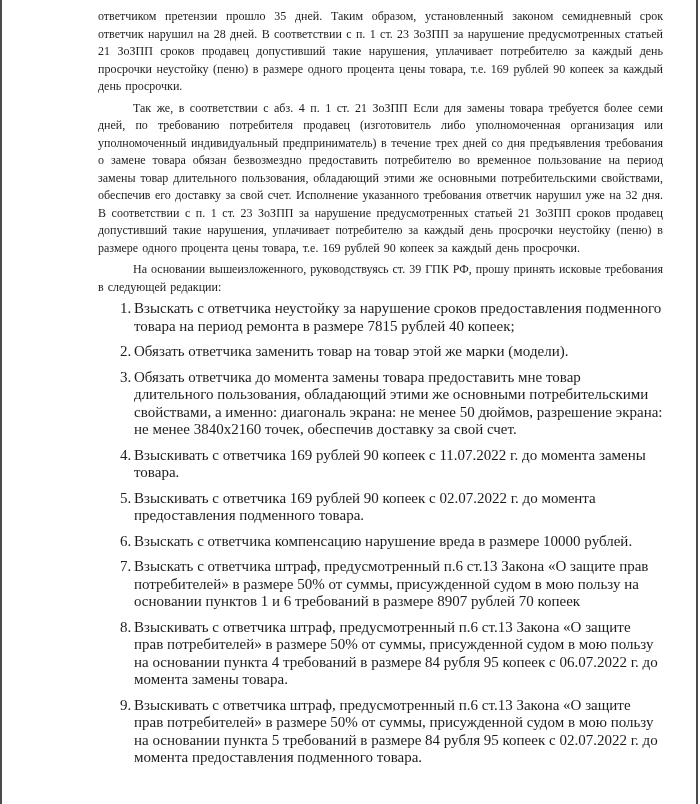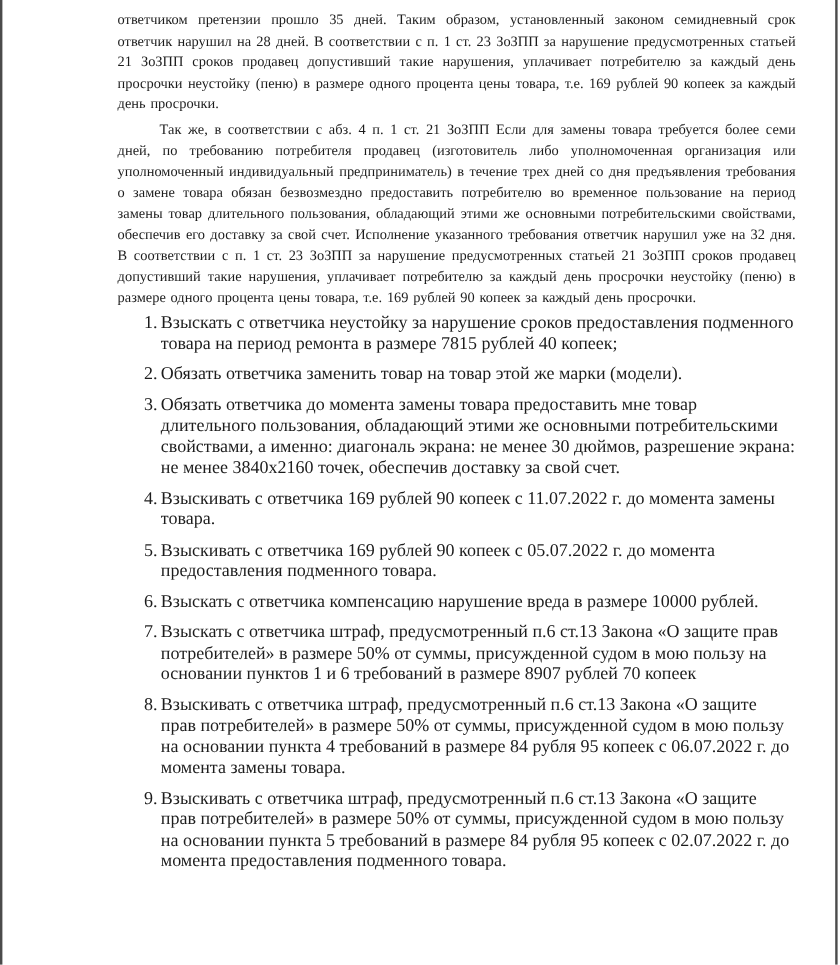--- a/index.html
+++ b/index.html
@@ -58,41 +58,42 @@
 </style>
 </head>
 <body>
 
 <div class="page">
 
   <p class="para no-indent">ответчиком претензии прошло 35 дней. Таким образом, установленный законом семидневный срок ответчик нарушил на 28 дней. В соответствии с п. 1 ст. 23 ЗоЗПП за нарушение предусмотренных статьей 21 ЗоЗПП сроков продавец допустивший такие нарушения, уплачивает потребителю за каждый день просрочки неустойку (пеню) в размере одного процента цены товара, т.е. 169 рублей 90 копеек за каждый день просрочки.</p>
 
   <p class="para">Так же, в соответствии с абз. 4 п. 1 ст. 21 ЗоЗПП Если для замены товара требуется более семи дней, по требованию потребителя продавец (изготовитель либо уполномоченная организация или уполномоченный индивидуальный предприниматель) в течение трех дней со дня предъявления требования о замене товара обязан безвозмездно предоставить потребителю во временное пользование на период замены товар длительного пользования, обладающий этими же основными потребительскими свойствами, обеспечив его доставку за свой счет. Исполнение указанного требования ответчик нарушил уже на 32 дня. В соответствии с п. 1 ст. 23 ЗоЗПП за нарушение предусмотренных статьей 21 ЗоЗПП сроков продавец допустивший такие нарушения, уплачивает потребителю за каждый день просрочки неустойку (пеню) в размере одного процента цены товара, т.е. 169 рублей 90 копеек за каждый день просрочки.</p>
 
+  <p class="para">На основании вышеизложенного, руководствуясь ст. 39 ГПК РФ, прошу принять исковые требования в следующей редакции:</p>
 
   <ol class="claims">
     <li>
       <span class="num">1.</span>
       <span class="txt">Взыскать с ответчика неустойку за нарушение сроков предоставления подменного товара на период ремонта в размере 7815 рублей 40 копеек;</span>
     </li>
     <li>
       <span class="num">2.</span>
       <span class="txt">Обязать ответчика заменить товар на товар этой же марки (модели).</span>
     </li>
     <li>
       <span class="num">3.</span>
-      <span class="txt">Обязать ответчика до момента замены товара предоставить мне товар длительного пользования, обладающий этими же основными потребительскими свойствами, а именно: диагональ экрана: не менее 30 дюймов, разрешение экрана: не менее 3840x2160 точек, обеспечив доставку за свой счет.</span>
+      <span class="txt">Обязать ответчика до момента замены товара предоставить мне товар длительного пользования, обладающий этими же основными потребительскими свойствами, а именно: диагональ экрана: не менее 50 дюймов, разрешение экрана: не менее 3840x2160 точек, обеспечив доставку за свой счет.</span>
     </li>
     <li>
       <span class="num">4.</span>
       <span class="txt">Взыскивать с ответчика 169 рублей 90 копеек с 11.07.2022 г. до момента замены товара.</span>
     </li>
     <li>
       <span class="num">5.</span>
-      <span class="txt">Взыскивать с ответчика 169 рублей 90 копеек с 05.07.2022 г. до момента предоставления подменного товара.</span>
+      <span class="txt">Взыскивать с ответчика 169 рублей 90 копеек с 02.07.2022 г. до момента предоставления подменного товара.</span>
     </li>
     <li>
       <span class="num">6.</span>
       <span class="txt">Взыскать с ответчика компенсацию нарушение вреда в размере 10000 рублей.</span>
     </li>
     <li>
       <span class="num">7.</span>
       <span class="txt">Взыскать с ответчика штраф, предусмотренный п.6 ст.13 Закона «О защите прав потребителей» в размере 50% от суммы, присужденной судом в мою пользу на основании пунктов 1 и 6 требований в размере 8907 рублей 70 копеек</span>
     </li>
     <li>

